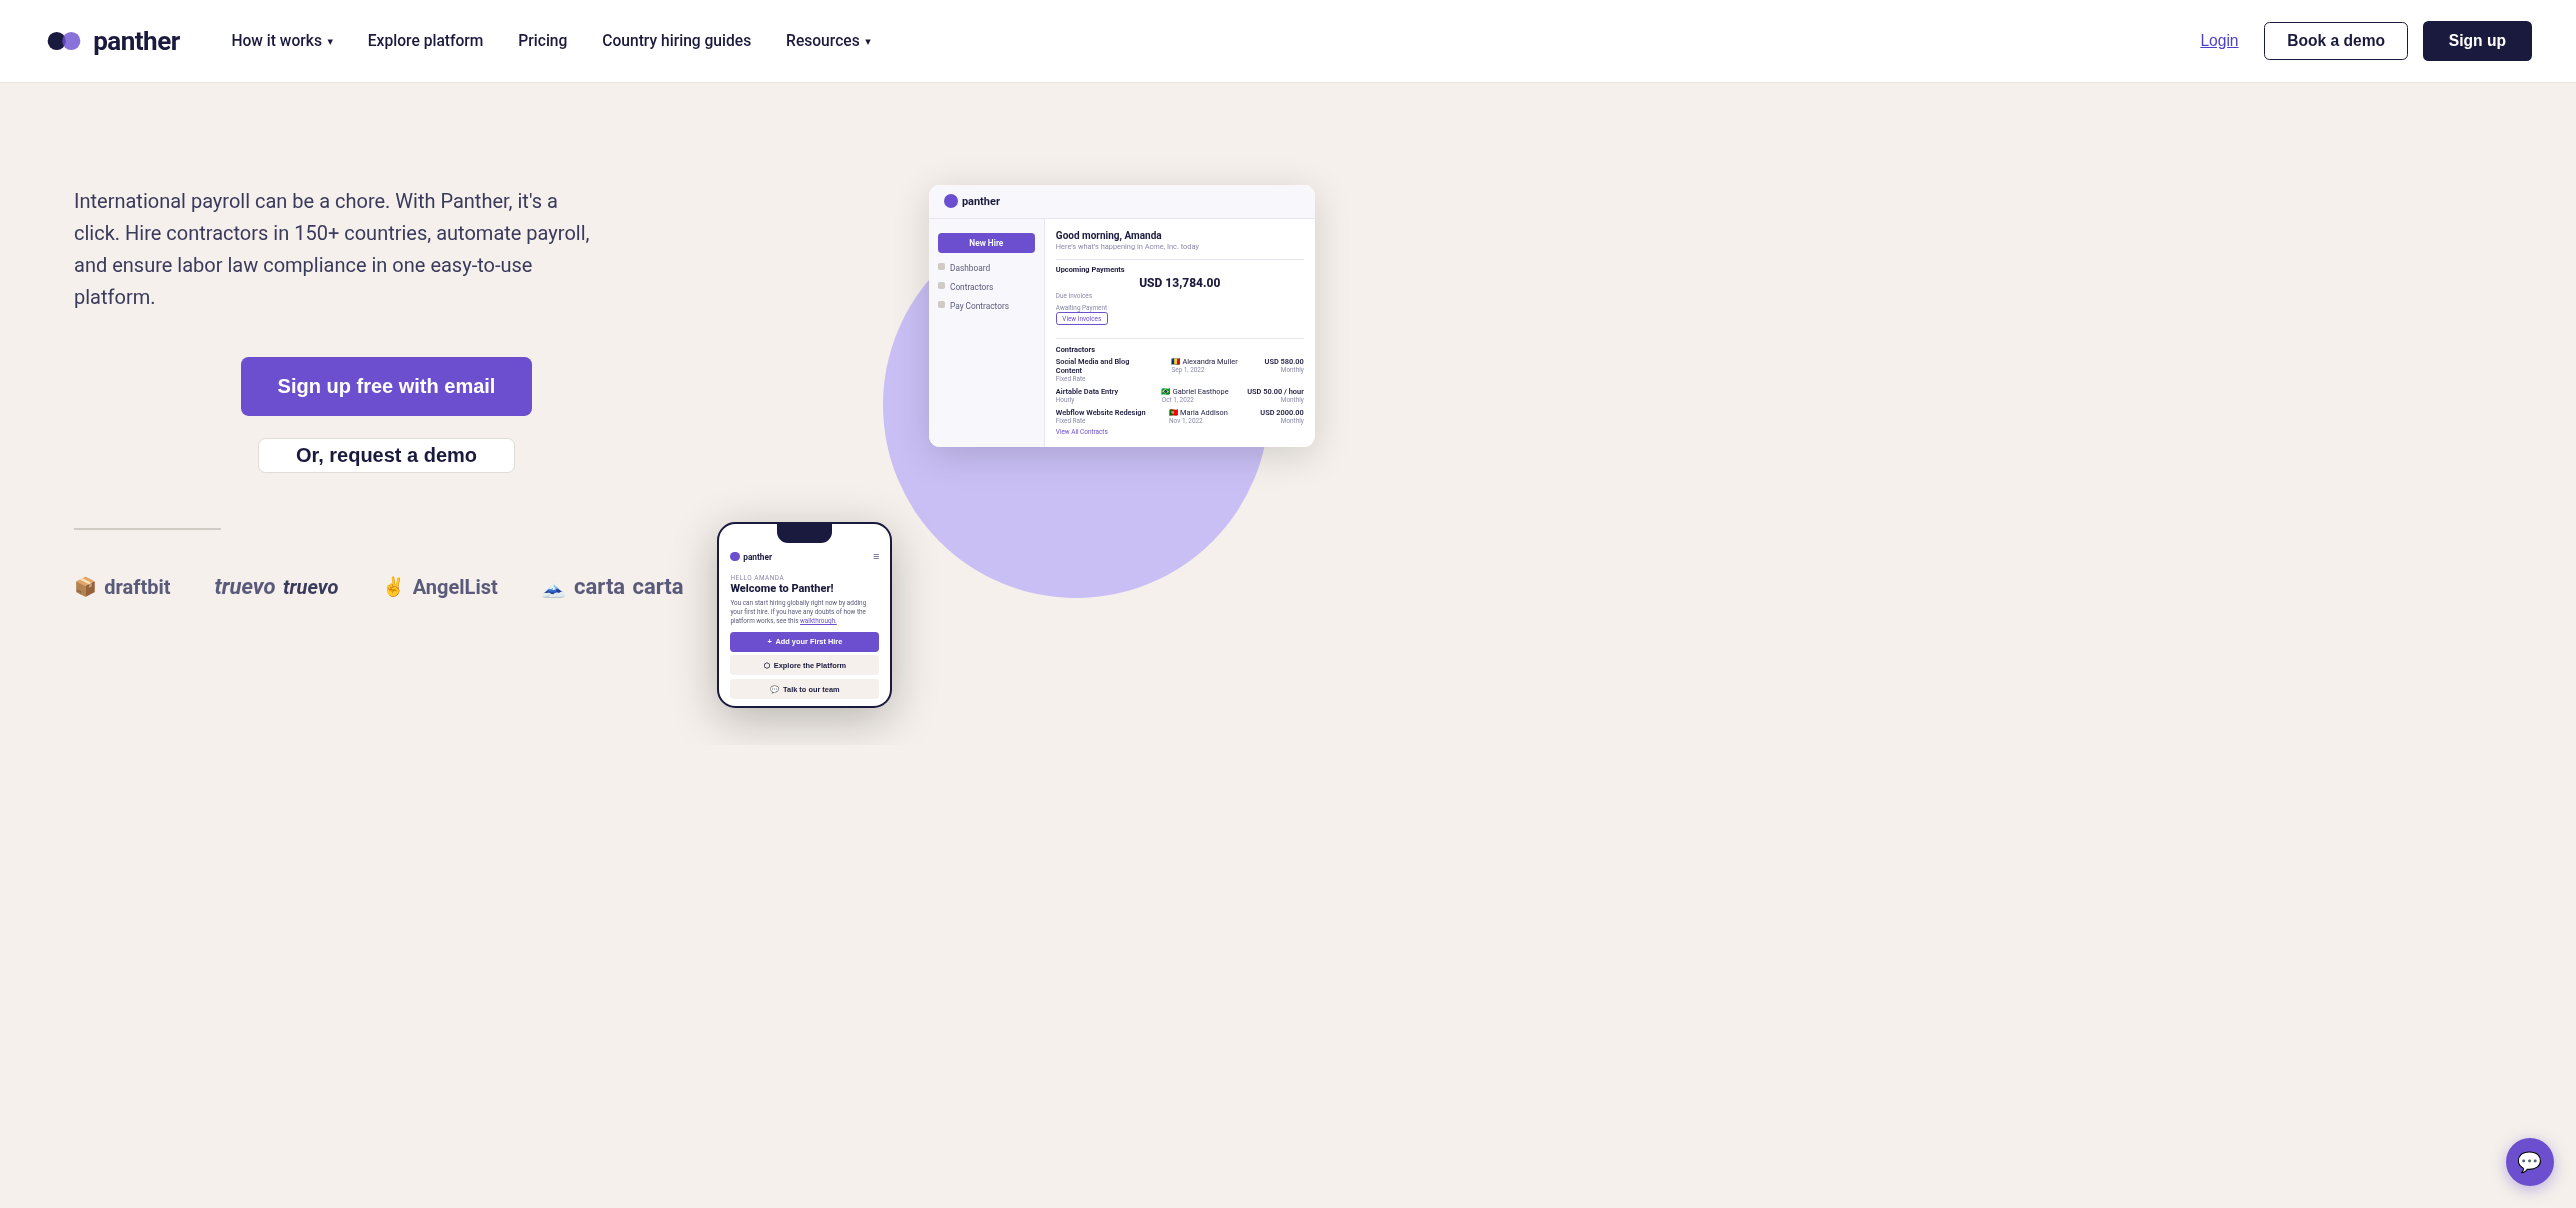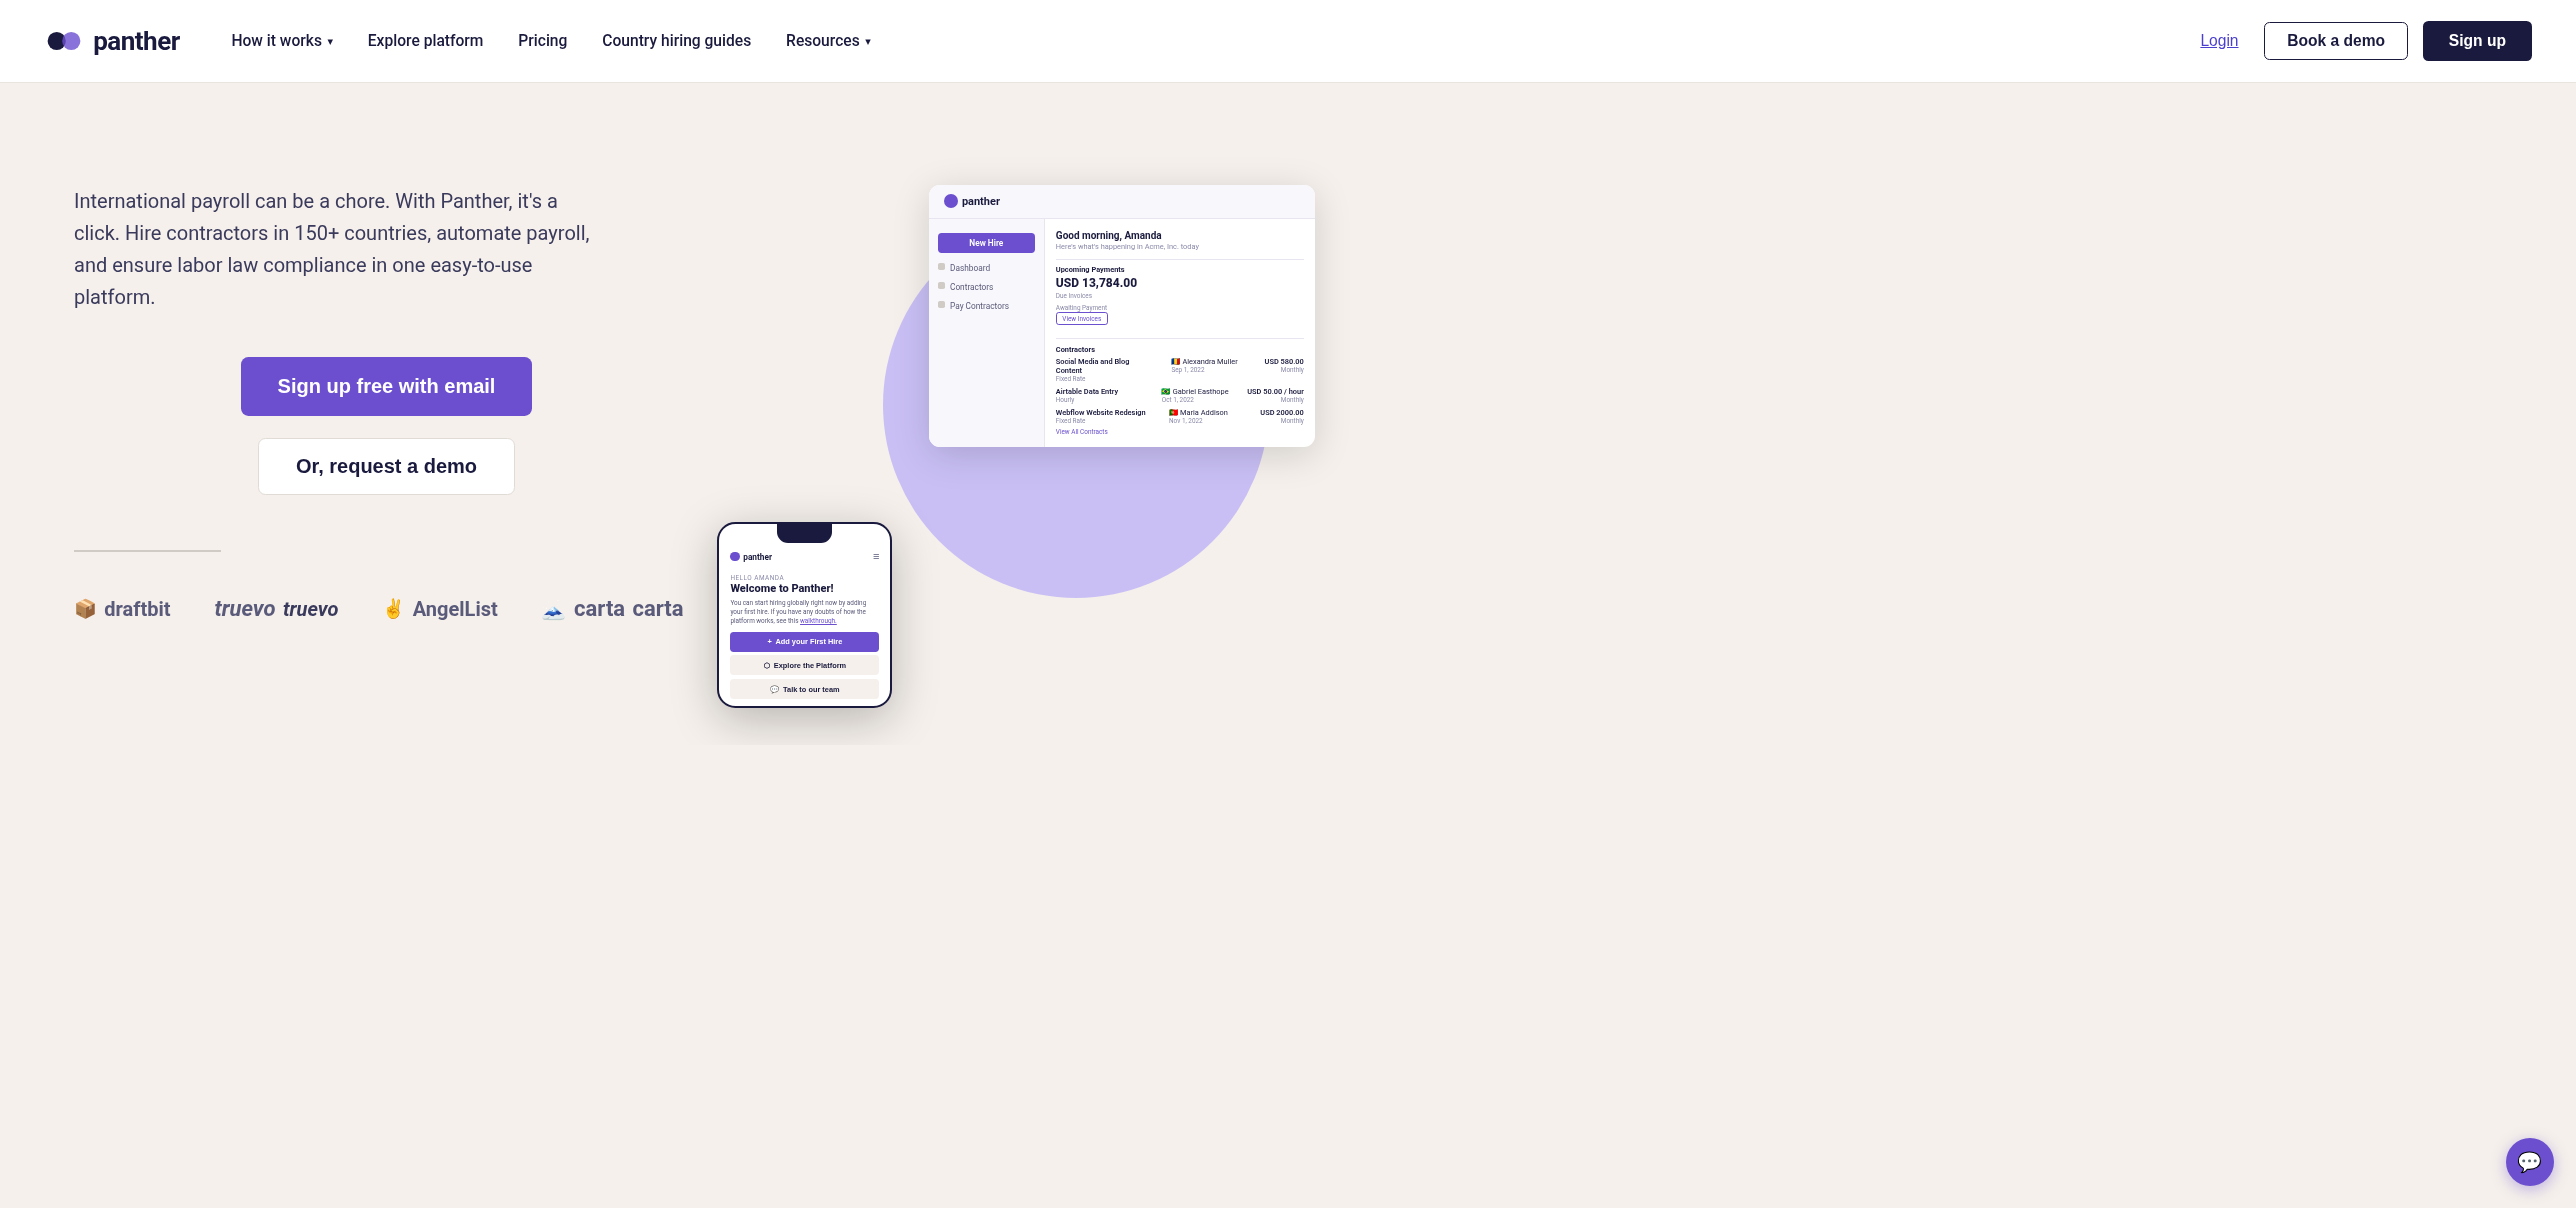--- a/index.html
+++ b/index.html
@@ -136,21 +136,21 @@
       padding: 18.4px 37px;
       border: none;
       border-radius: 7.4px;
       cursor: pointer;
     }
     .btn-secondary {
       background: #fff;
       color: #1a1a3e;
       font-size: 20px;
       font-weight: 600;
-      padding: 16px 37px;
+      padding: 5px 37px;
       border: 1.8px solid #e0dbd5;
       border-radius: 7.4px;
       cursor: pointer;
     }
     .divider {
       width: 147px;
       height: 1.8px;
       background: #d0cbc5;
       margin-bottom: 44px;
     }
@@ -277,20 +277,21 @@
       font-size: 7.4px;
       font-weight: 700;
       color: #1a1a3e;
       margin-bottom: 1.8px;
     }
     .mock-amount {
       font-size: 12px;
       font-weight: 800;
       color: #1a1a3e;
       margin-bottom: 1.8px;
+      text-align: center;
     }
     .mock-status {
       font-size: 6.4px;
       color: #8a8aaa;
     }
     .mock-status-label {
       font-size: 6.4px;
       color: #8a8aaa;
       margin-top: 1.8px;
       margin-bottom: 3.7px;

